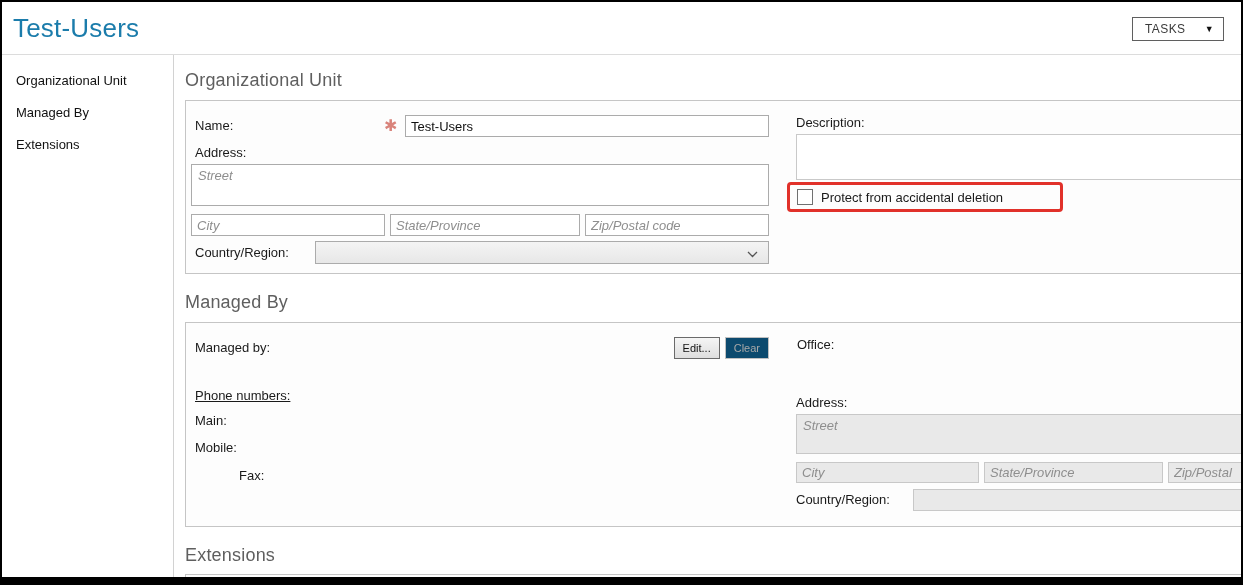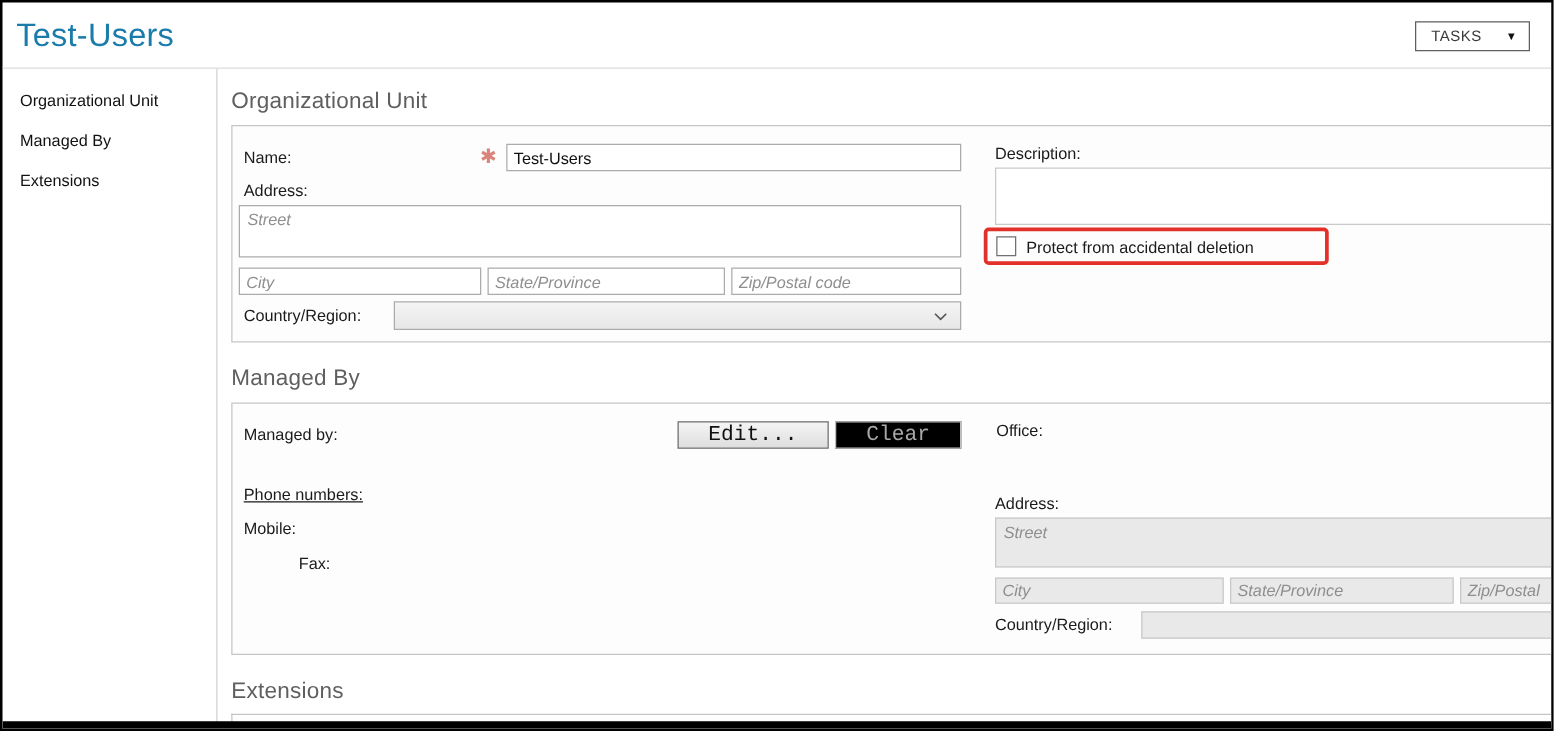--- a/index.html
+++ b/index.html
@@ -121,31 +121,31 @@
   .checkbox {
     width: 16px; height: 16px; flex: 0 0 16px;
     border: 1px solid #707070; background: #fff;
   }
   .cb-lbl { margin-left: 8px; font-size: 13px; color: #1a1a1a; white-space: nowrap; }
 
   
   .managed-row { display: flex; align-items: center; height: 22px; }
   .managed-row .lbl { flex: 1; padding-left: 4px; }
   .btn {
-    height: 22px; font-family: Liberation Mono, monospace; font-size: 17px;
-    padding: 0 24px; cursor: default;
+    height: 22px; font-family: Liberation Sans, sans-serif; font-size: 11px;
+    padding: 0 8px; cursor: default;
   }
   .btn.primary {
     border: 1px solid #6a6a6a;
     background: linear-gradient(#f5f5f5, #dedede);
     color: #111;
   }
   .btn.disabled {
     border: 1px solid #c0c0c0;
-    background: #000000;
+    background: #0c4a6e;
     color: #a8a8a8;
     margin-left: 5px;
   }
   .phones-lbl { margin-top: 29px; padding-left: 4px; text-decoration: underline; }
   .main-lbl   { margin-top: 9px;  padding-left: 4px; }
   .mobile-lbl { margin-top: 11px; padding-left: 4px; }
   .fax-lbl    { margin-top: 12px; padding-left: 4px; margin-left: 44px; }
   .p2-left-pad { height: 30px; }
 
   .office-lbl { padding-left: 1px; }
@@ -231,20 +231,21 @@
 
       <div class="section-title section-gap">Managed By</div>
       <div class="panel" style="padding-bottom:12px;">
         <div class="col-left">
           <div class="managed-row">
             <span class="lbl">Managed by:</span>
             <button class="btn primary">Edit...</button>
             <button class="btn disabled">Clear</button>
           </div>
           <div class="lbl phones-lbl">Phone numbers:</div>
+          <div class="lbl main-lbl">Main:</div>
           <div class="lbl mobile-lbl">Mobile:</div>
           <div class="lbl fax-lbl">Fax:</div>
           <div class="p2-left-pad"></div>
         </div>
 
         <div class="col-right">
           <div class="lbl office-lbl">Office:</div>
           <div class="lbl m-addr-lbl">Address:</div>
           <div class="ta dim m-street">Street</div>
           <div class="m-city-row">

